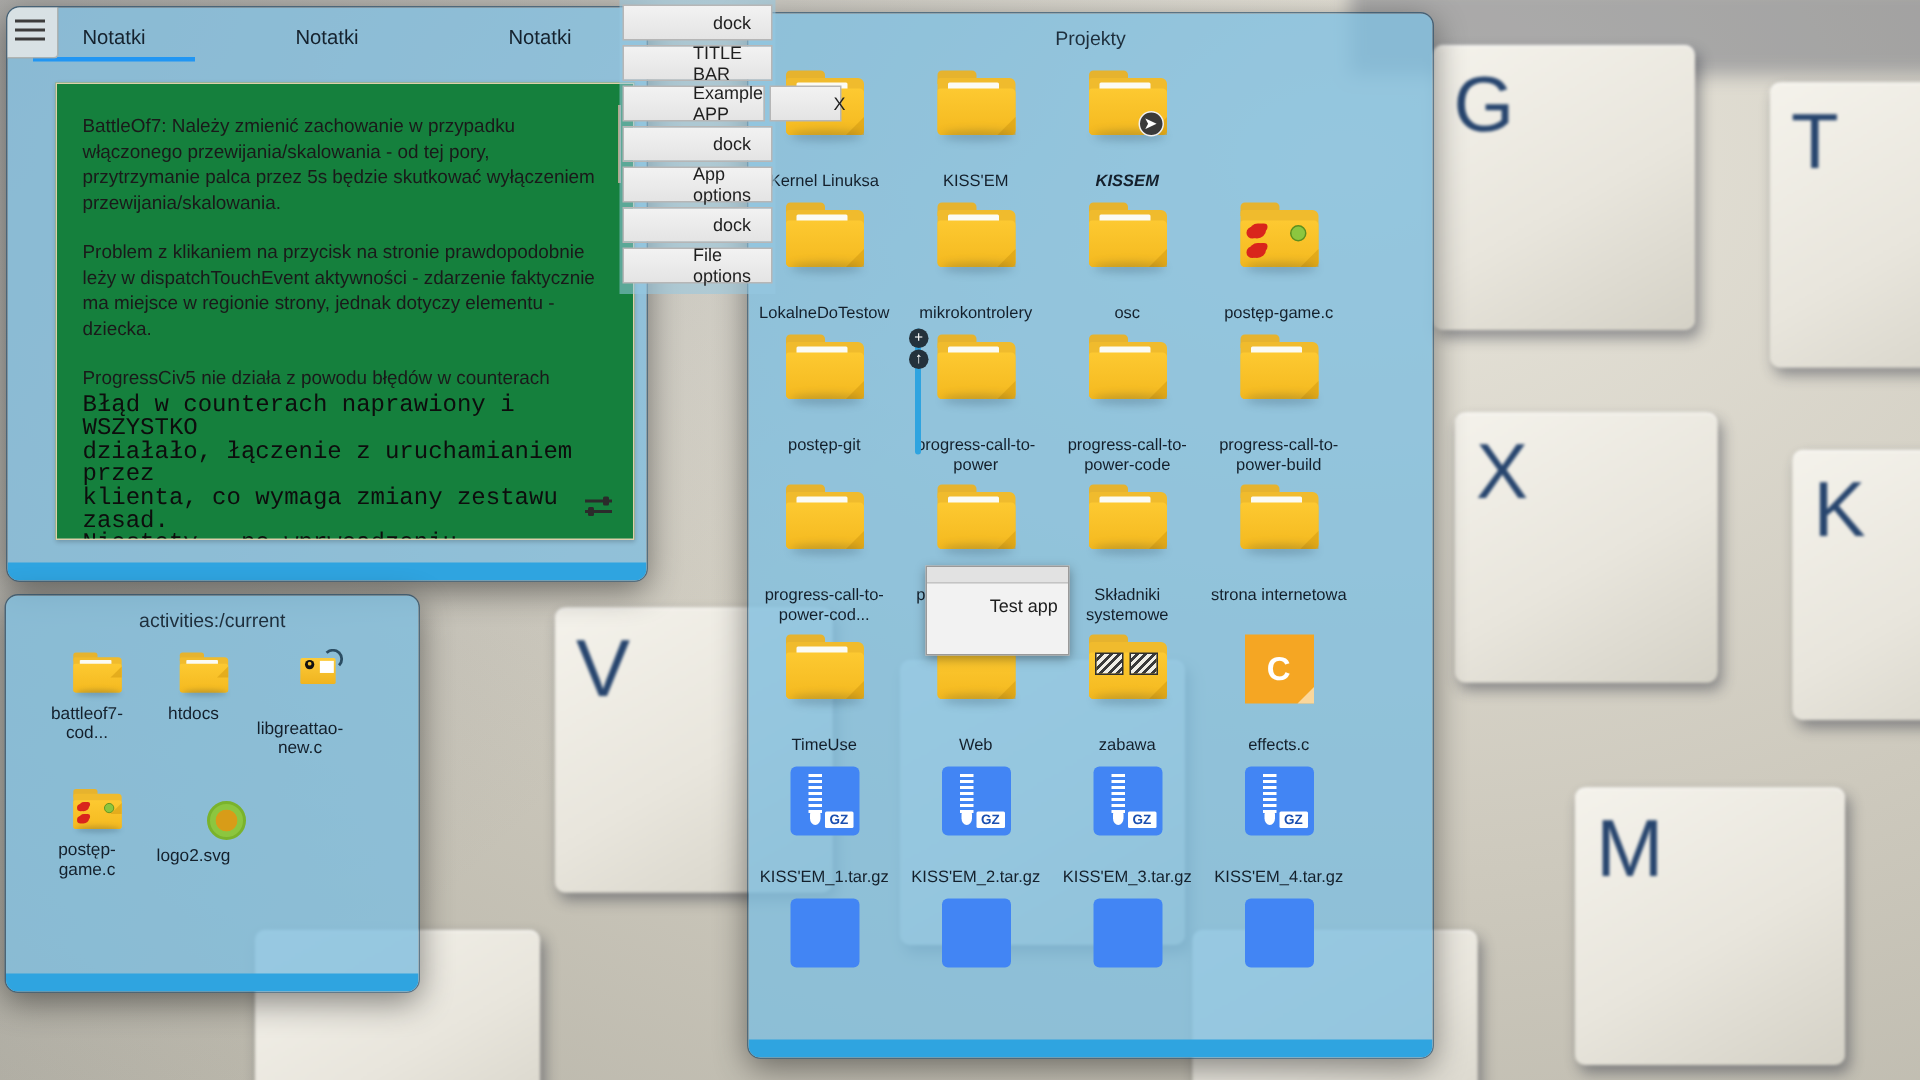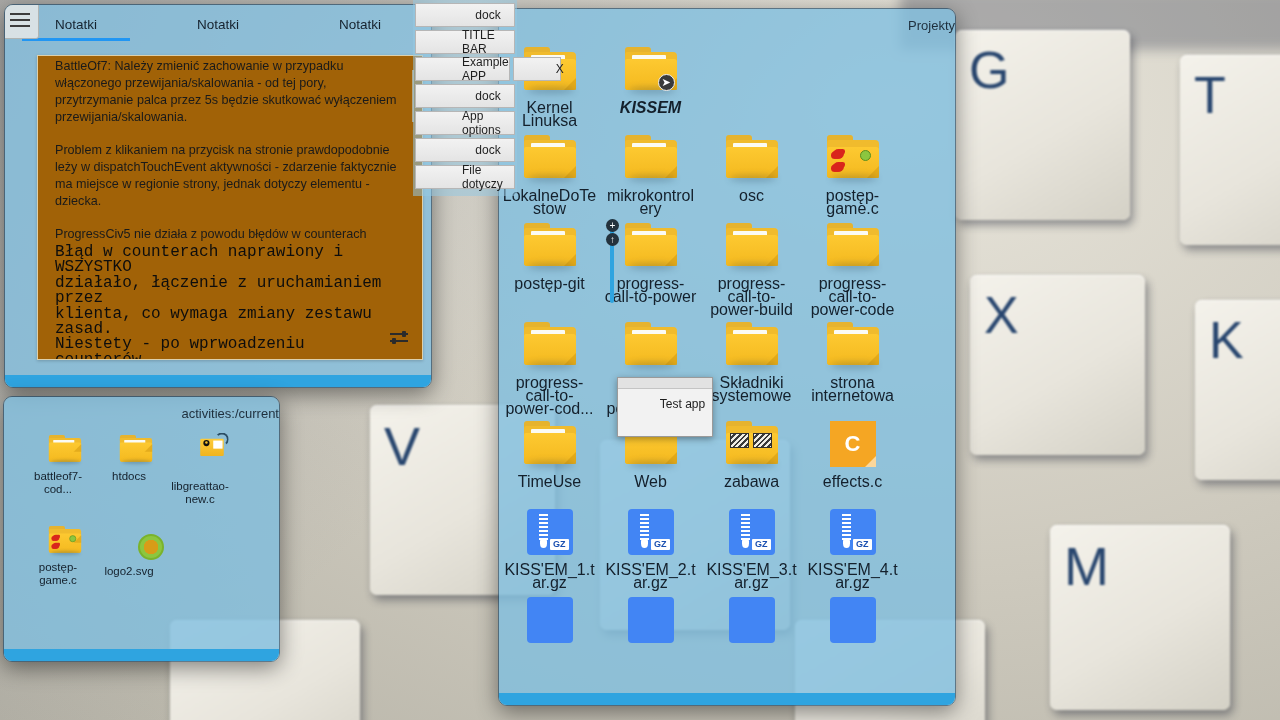--- a/index.html
+++ b/index.html
@@ -45,21 +45,21 @@
     border: 1px solid rgba(20,60,90,.65);
     box-shadow: 0 6px 22px rgba(0,0,0,.45);
     overflow: hidden;
   }
   .win-body-blue {
     background: rgba(128,190,222,.80);
     width: 100%; height: 100%;
     position: relative;
   }
   .win-title {
-    text-align: right;
+    text-align: center;
     font-size: 13px;
     color: #1e2f3d;
     padding-top: 9px;
     font-family: "Liberation Sans", sans-serif;
   }
   .win-bottom-bar {
     position: absolute; left: 0; right: 0; bottom: 0;
     height: 12px;
     background: #2fa4e0;
   }
@@ -86,25 +86,25 @@
     position: relative;
   }
   .tab.active::after {
     content: ""; position: absolute;
     left: 12%; right: 12%; bottom: 0; height: 3px;
     background: #2196f3;
   }
   .note-card {
     position: absolute;
     left: 32px; top: 50px; right: 8px; bottom: 27px;
-    background: #a16207;
+    background: #15803d;
     border: 1px solid #ddd0ab;
     box-shadow: 0 1px 3px rgba(0,0,0,.2);
     overflow: hidden;
-    padding: 2px 22px 10px 17px;
+    padding: 20px 22px 10px 17px;
   }
   .note-p {
     font-size: 12.6px; line-height: 17px; color: #1a1a1a;
     font-family: "Liberation Sans", sans-serif;
     margin-bottom: 16px;
     white-space: pre-wrap;
   }
   .note-mono {
     font-family: "Liberation Mono", monospace;
     font-size: 16px; line-height: 15.4px; color: #0d0d0d;
@@ -151,22 +151,22 @@
   .grid {
     position: absolute; left: 0; right: 0; top: 32px; bottom: 0;
   }
   .row { display: flex; }
   .cell {
     width: 101px; min-height: 88px;
     display: flex; flex-direction: column; align-items: center;
     padding-top: 6px; position: relative;
   }
   .cell .label {
-    font-size: 16px; color: #14202c; text-align: center;
-    line-height: 13px; margin-top: 8px; width: 96px;
+    font-size: 11px; color: #14202c; text-align: center;
+    line-height: 13px; margin-top: 22px; width: 96px;
     word-wrap: break-word;
   }
   .cell .label.italic { font-style: italic; font-weight: 600; }
 
   
   .folder { position: relative; width: 56px; height: 46px; }
   .folder .tab-top {
     position: absolute; left: 2px; top: 0; width: 26px; height: 9px;
     background: #e6b32e; border-radius: 3px 3px 0 0;
   }
@@ -419,39 +419,49 @@
   <div id="dock-panel">
     <div class="dock-btn">dock</div>
     <div class="dock-btn">TITLE BAR</div>
     <div class="dock-row">
       <div class="dock-btn">Example APP</div>
       <div class="dock-btn dock-x">X</div>
     </div>
     <div class="dock-btn">dock</div>
     <div class="dock-btn">App options</div>
     <div class="dock-btn">dock</div>
-    <div class="dock-btn">File dotyczy</div>
+    <div class="dock-btn">File options</div>
   </div>
 
   <div class="win" id="projekty-win">
     <div class="win-body-blue">
       <div class="win-title">Projekty</div>
 
       <div class="grid">
 
         <div class="row">
           <div class="cell">
             <div class="folder">
               <div class="tab-top"></div>
                 <div class="back"></div>
               <div class="sheet"></div>
                 <div class="front"></div>
                 <div class="fold"></div>
             </div>
             <div class="label">Kernel Linuksa</div>
+          </div>
+          <div class="cell">
+            <div class="folder">
+              <div class="tab-top"></div>
+                <div class="back"></div>
+              <div class="sheet"></div>
+                <div class="front"></div>
+                <div class="fold"></div>
+            </div>
+            <div class="label">KISS'EM</div>
           </div>
           <div class="cell">
             <div class="folder">
               <div class="tab-top"></div>
                 <div class="back"></div>
               <div class="sheet"></div>
                 <div class="front"></div>
                 <div class="fold"></div>
               <div class="symlink-badge">➤</div>
             </div>
@@ -531,31 +541,31 @@
             <div class="label">progress-call-to-power</div>
           </div>
           <div class="cell">
             <div class="folder">
               <div class="tab-top"></div>
                 <div class="back"></div>
               <div class="sheet"></div>
                 <div class="front"></div>
                 <div class="fold"></div>
             </div>
+            <div class="label">progress-call-to-power-code</div>
+          </div>
+          <div class="cell">
+            <div class="folder">
+              <div class="tab-top"></div>
+                <div class="back"></div>
+              <div class="sheet"></div>
+                <div class="front"></div>
+                <div class="fold"></div>
+            </div>
             <div class="label">progress-call-to-power-build</div>
-          </div>
-          <div class="cell">
-            <div class="folder">
-              <div class="tab-top"></div>
-                <div class="back"></div>
-              <div class="sheet"></div>
-                <div class="front"></div>
-                <div class="fold"></div>
-            </div>
-            <div class="label">progress-call-to-power-code</div>
           </div>
         </div>
 
         <div class="row">
           <div class="cell">
             <div class="folder">
               <div class="tab-top"></div>
                 <div class="back"></div>
               <div class="sheet"></div>
                 <div class="front"></div>

